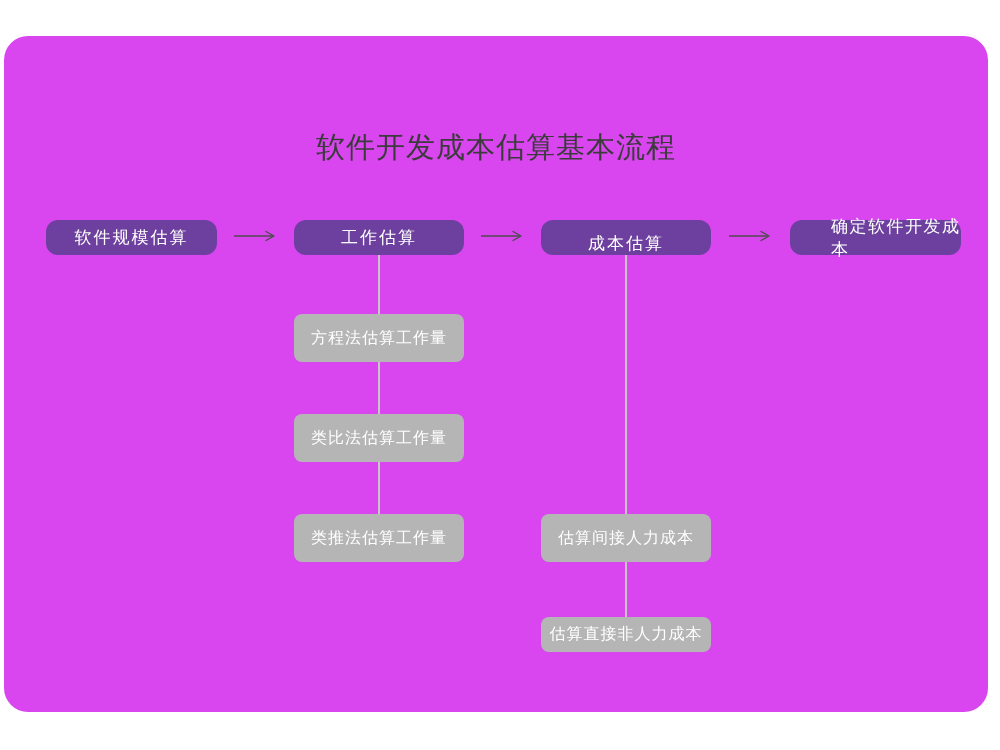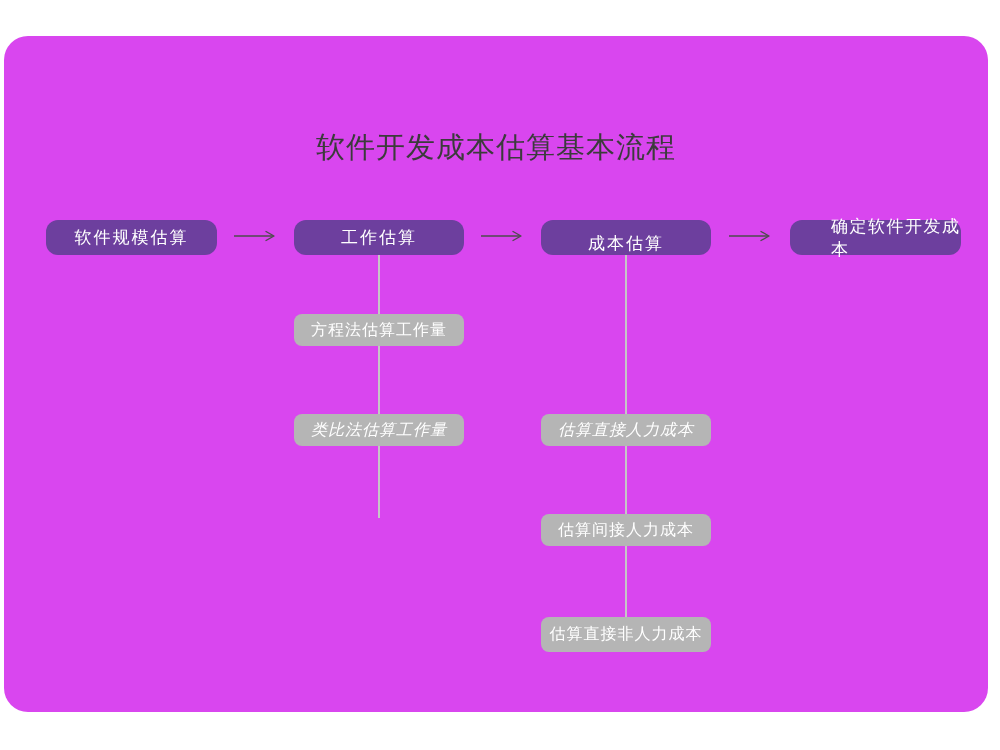--- a/index.html
+++ b/index.html
@@ -70,35 +70,35 @@
     position: absolute;
     width: 2px;
     background: #c6c6c6;
     z-index: 1;
   }
   .vline-work { left: 374px; top: 219px; height: 263px; }
   .vline-cost { left: 621px; top: 219px; height: 365px; }
 
   .sub {
     position: absolute;
-    height: 32px;
+    height: 48px;
     background: #b5b5b5;
     border-radius: 8px;
     color: #ffffff;
     font-size: 16px;
     letter-spacing: 1px;
     display: flex;
     align-items: center;
     justify-content: center;
     z-index: 2;
   }
   .sub-work { left: 290px; width: 170px; }
   .sub-cost { left: 537px; width: 170px; }
   .row-1 { top: 278px; }
-  .row-2 { top: 378px; font-style: italic; }
+  .row-2 { top: 378px; }
   .row-3 { top: 478px; }
   .row-4 { top: 581px; height: 35px; }
 </style>
 </head>
 <body>
 
 <div class="canvas">
   <div class="card">
 
     <h1 class="title">软件开发成本估算基本流程</h1>
@@ -136,24 +136,24 @@
     <div class="stage stage-4">
       <span>确定软件开发成本</span>
     </div>
 
     <div class="sub sub-work row-1">
       <span>方程法估算工作量</span>
     </div>
     <div class="sub sub-work row-2">
       <span>类比法估算工作量</span>
     </div>
+    <div class="sub sub-work row-3">
+      <span>类推法估算工作量</span>
+    </div>
 
-    <div class="sub sub-cost row-2">
-      <span>估算直接人力成本</span>
-    </div>
     <div class="sub sub-cost row-4">
       <span>估算直接非人力成本</span>
     </div>
     <div class="sub sub-cost row-3">
       <span>估算间接人力成本</span>
     </div>
 
   </div>
 </div>
 

